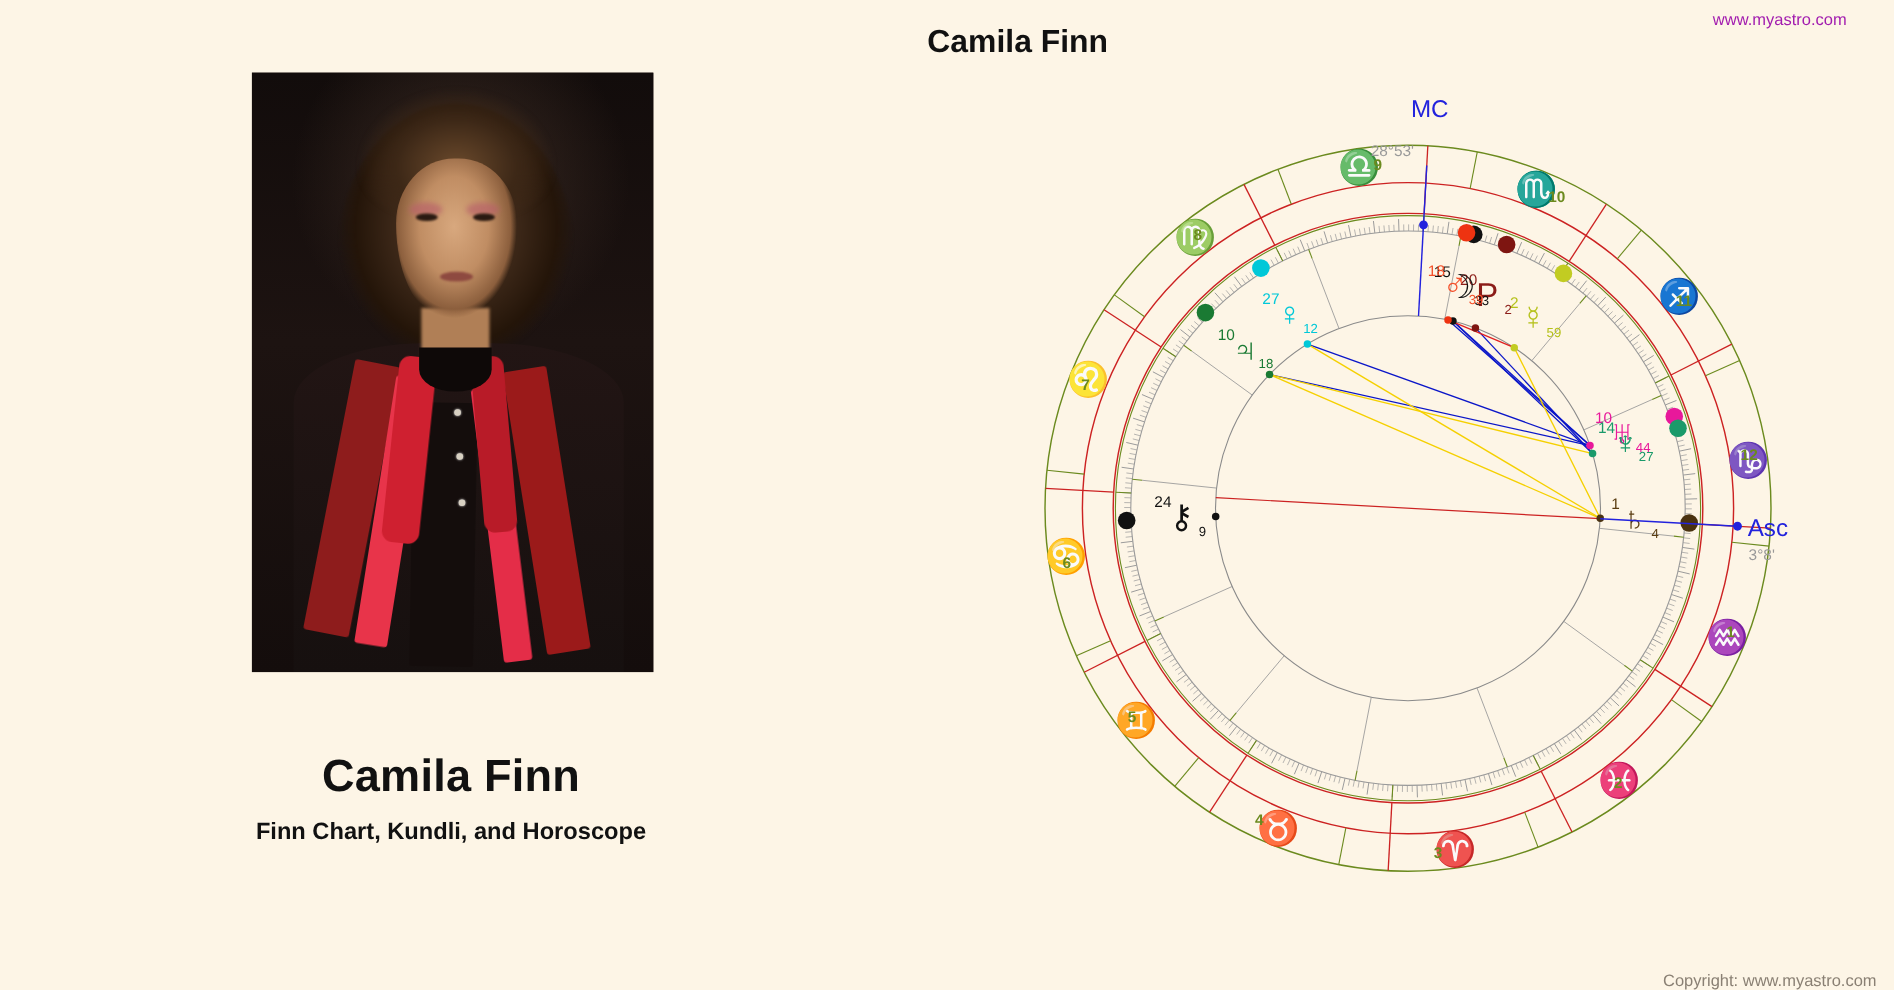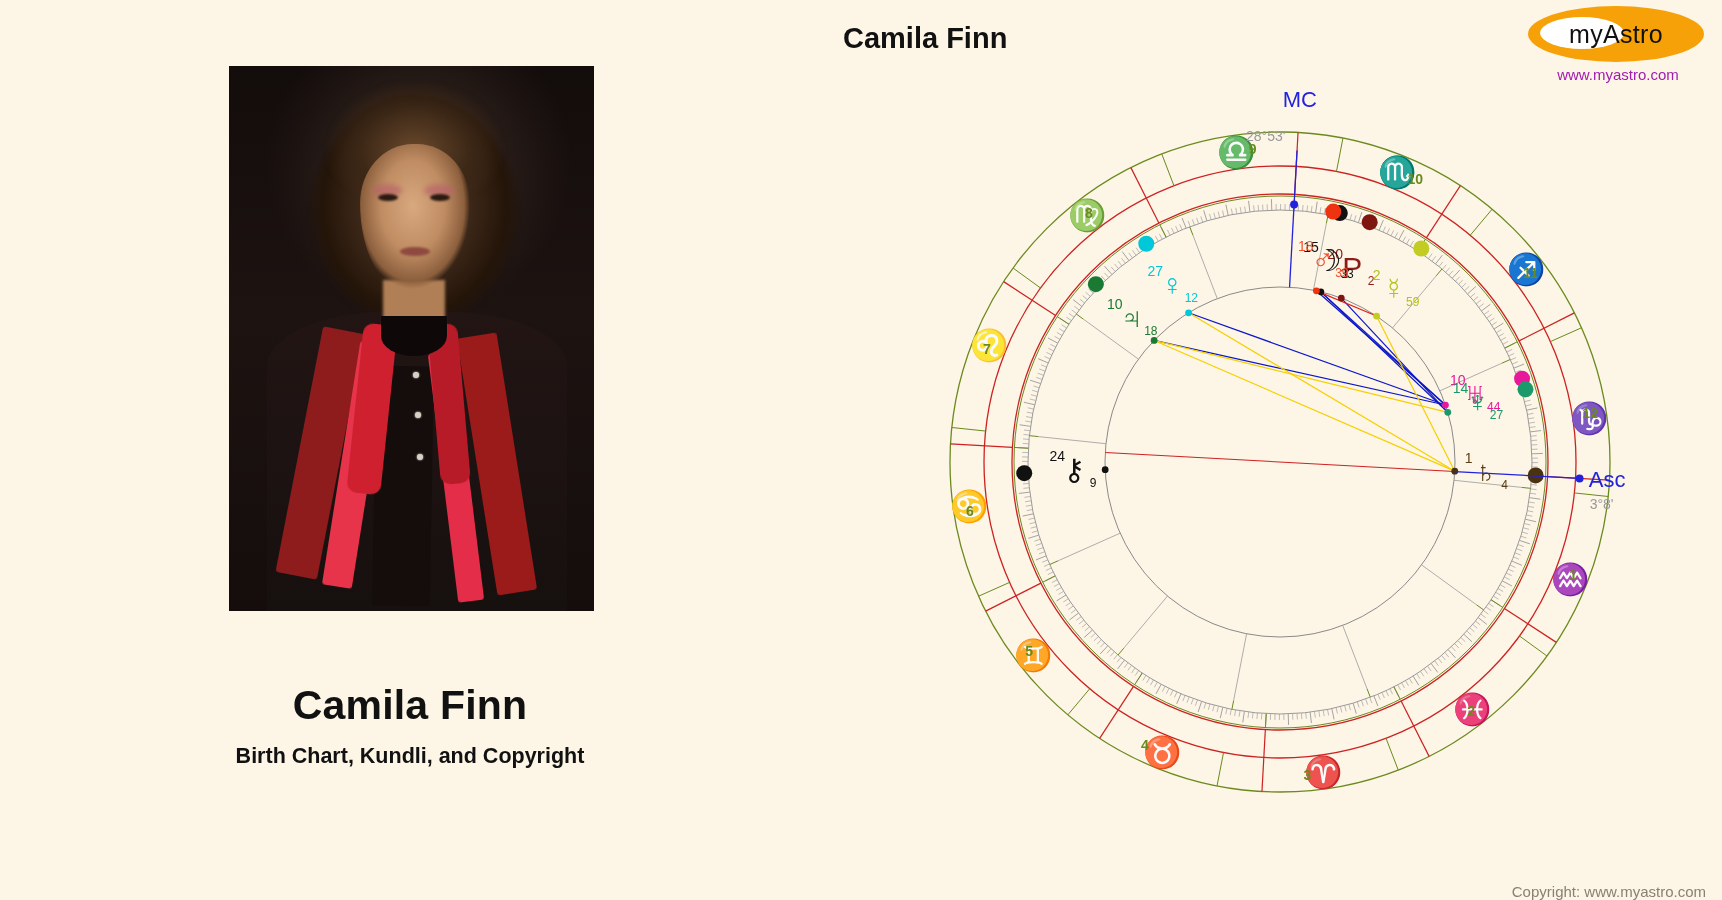--- a/index.html
+++ b/index.html
@@ -128,31 +128,27 @@
       <div class="p-shadow-eye l"></div>
       <div class="p-shadow-eye r"></div>
       <div class="p-eye l"></div>
       <div class="p-eye r"></div>
       <div class="p-lip"></div>
     </div>
   </div>
 
   <div id="name-big">Camila Finn</div>
   <div id="subcaption">
-    <div>Birth Chart, Kundli, and Copyright</div>
+    <div>Finn Chart, Kundli, and Horoscope</div>
   </div>
 </div>
 
 <div id="chart-title">Camila Finn</div>
 
 <div id="logo-wrap">
-  <div id="logo-ellipse">
-    <div id="logo-inner-ellipse"></div>
-    <div id="logo-text"><span class="b">my</span><span>Astro</span></div>
-  </div>
   <div id="logo-url">www.myastro.com</div>
 </div>
 
 <div id="copyright">Copyright: www.myastro.com</div>
 
 <div id="wheel-wrap">
   <svg id="wheel-svg" width="800" height="800" viewBox="0 0 800 800">
     <g id="g-rings">
         <circle cx="400" cy="400" r="330" fill="none" stroke="#6b8a1e" stroke-width="1.3"></circle>
         <circle cx="400" cy="400" r="296" fill="none" stroke="#cc2222" stroke-width="1.3"></circle>

